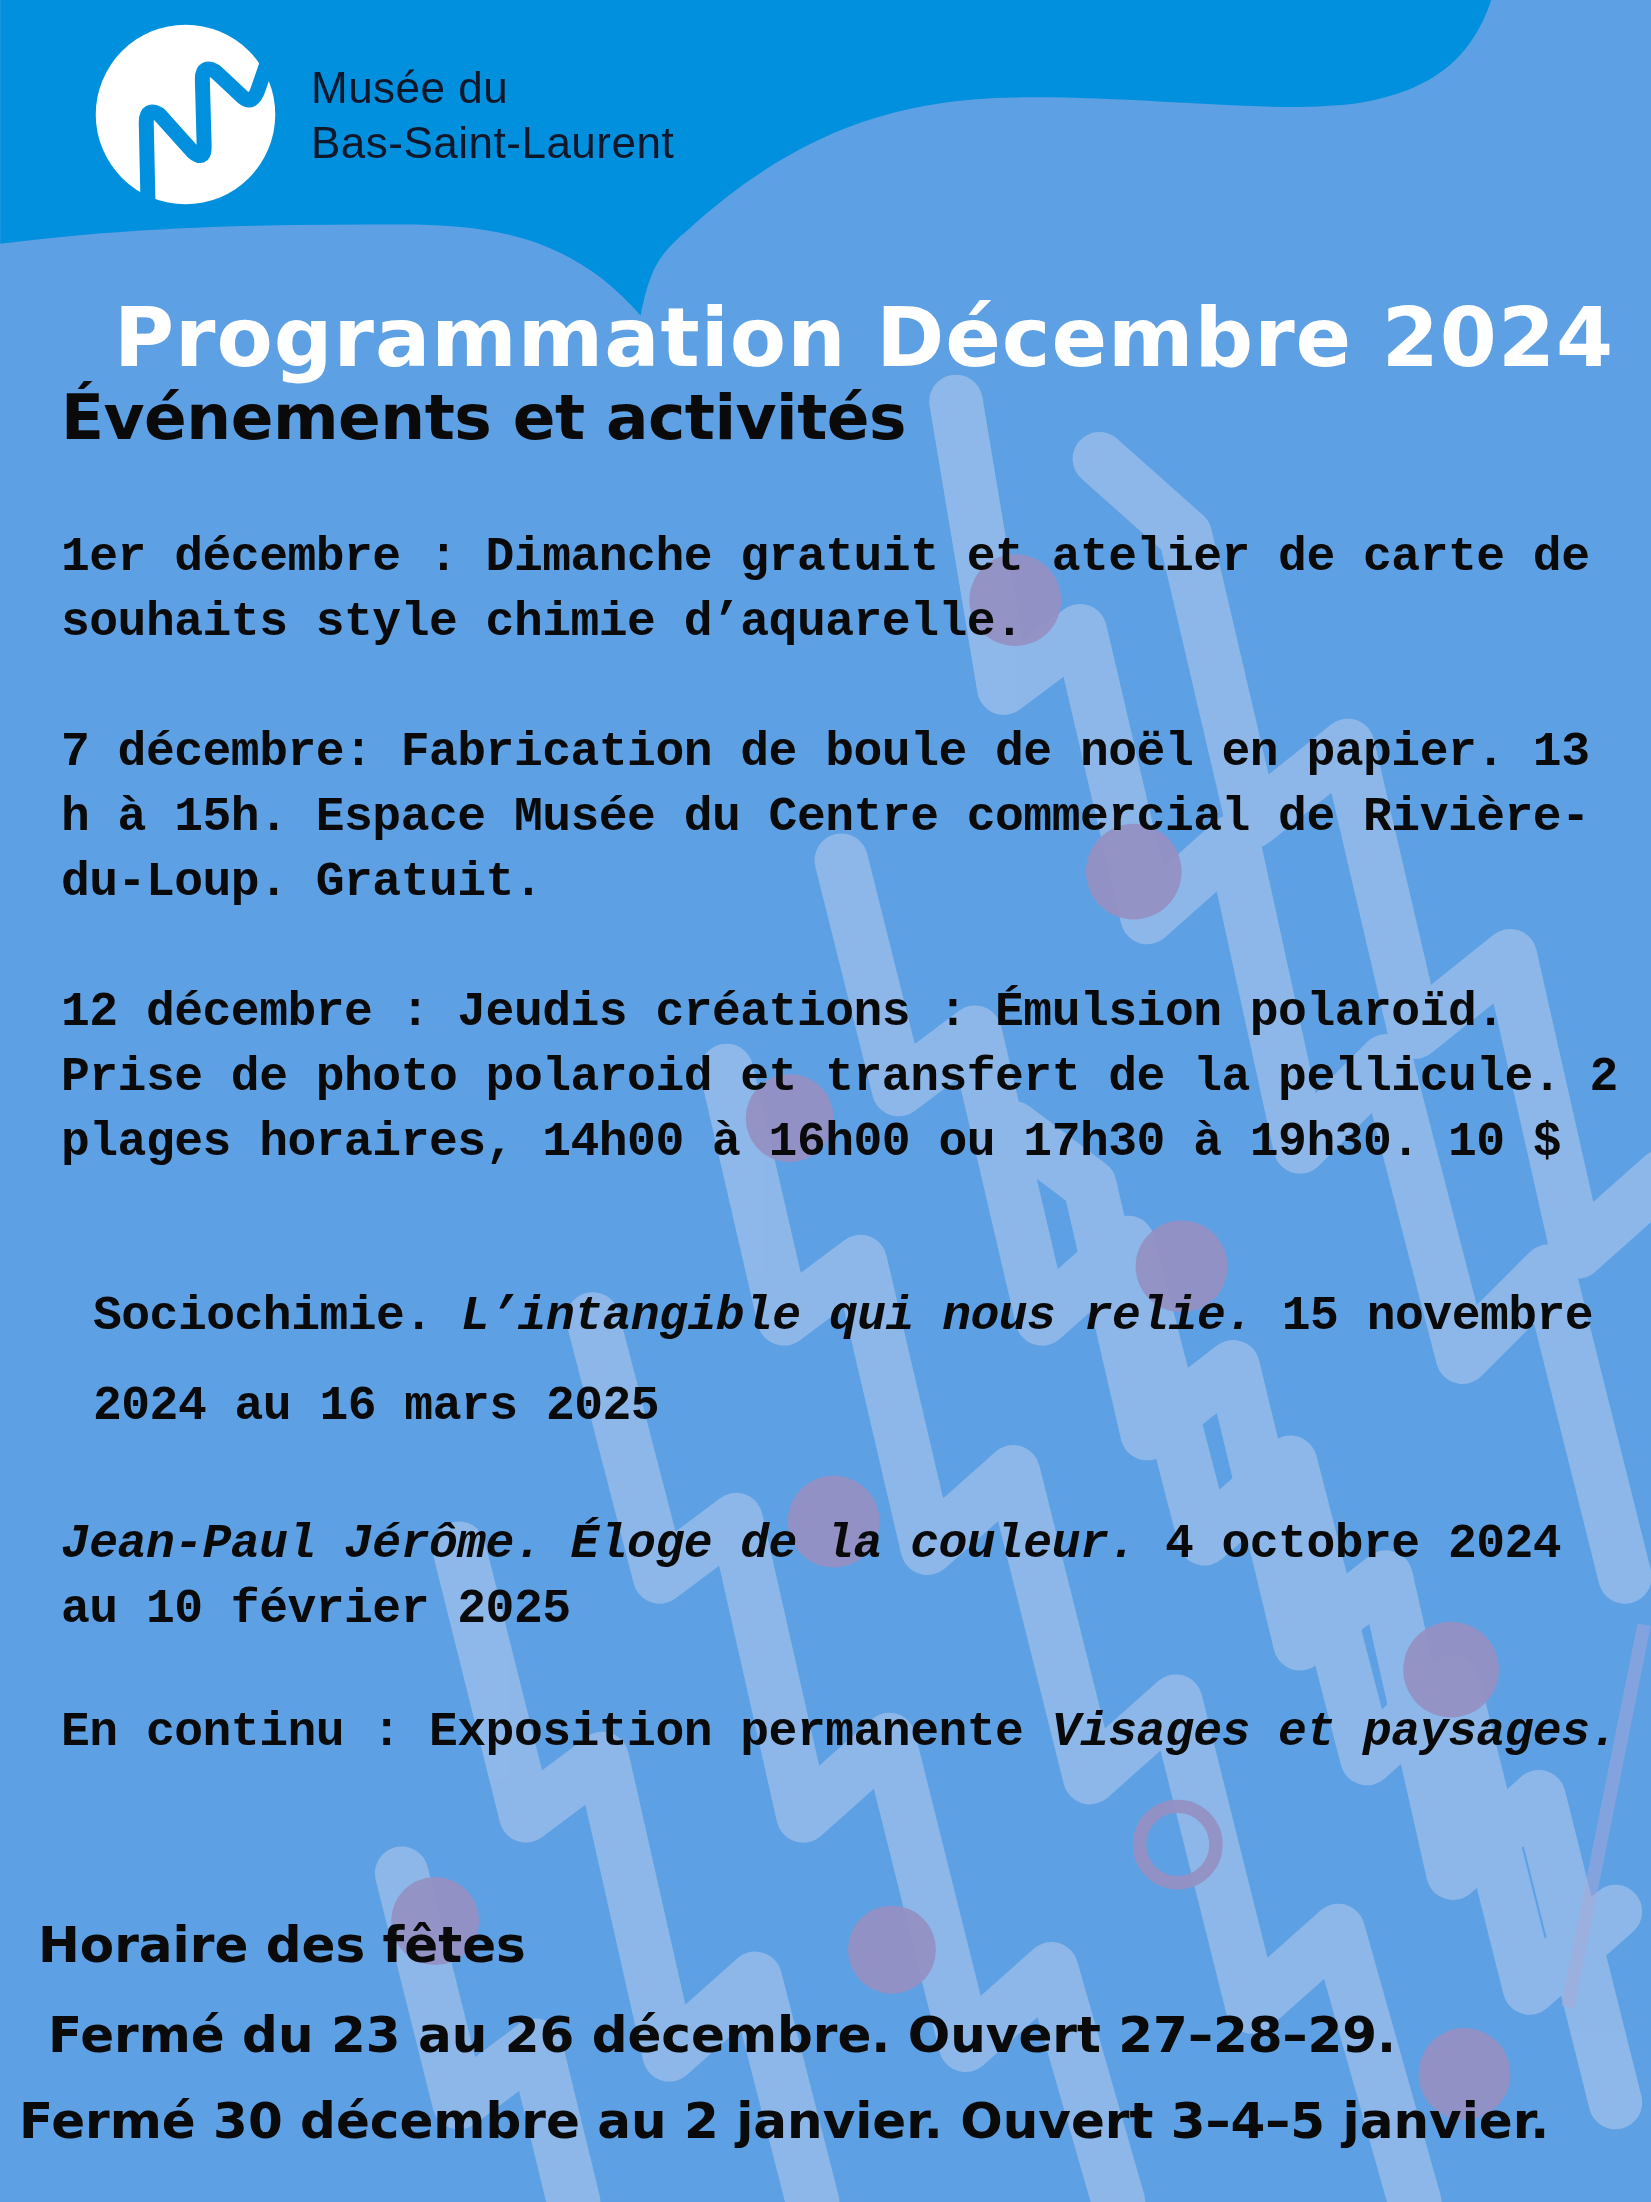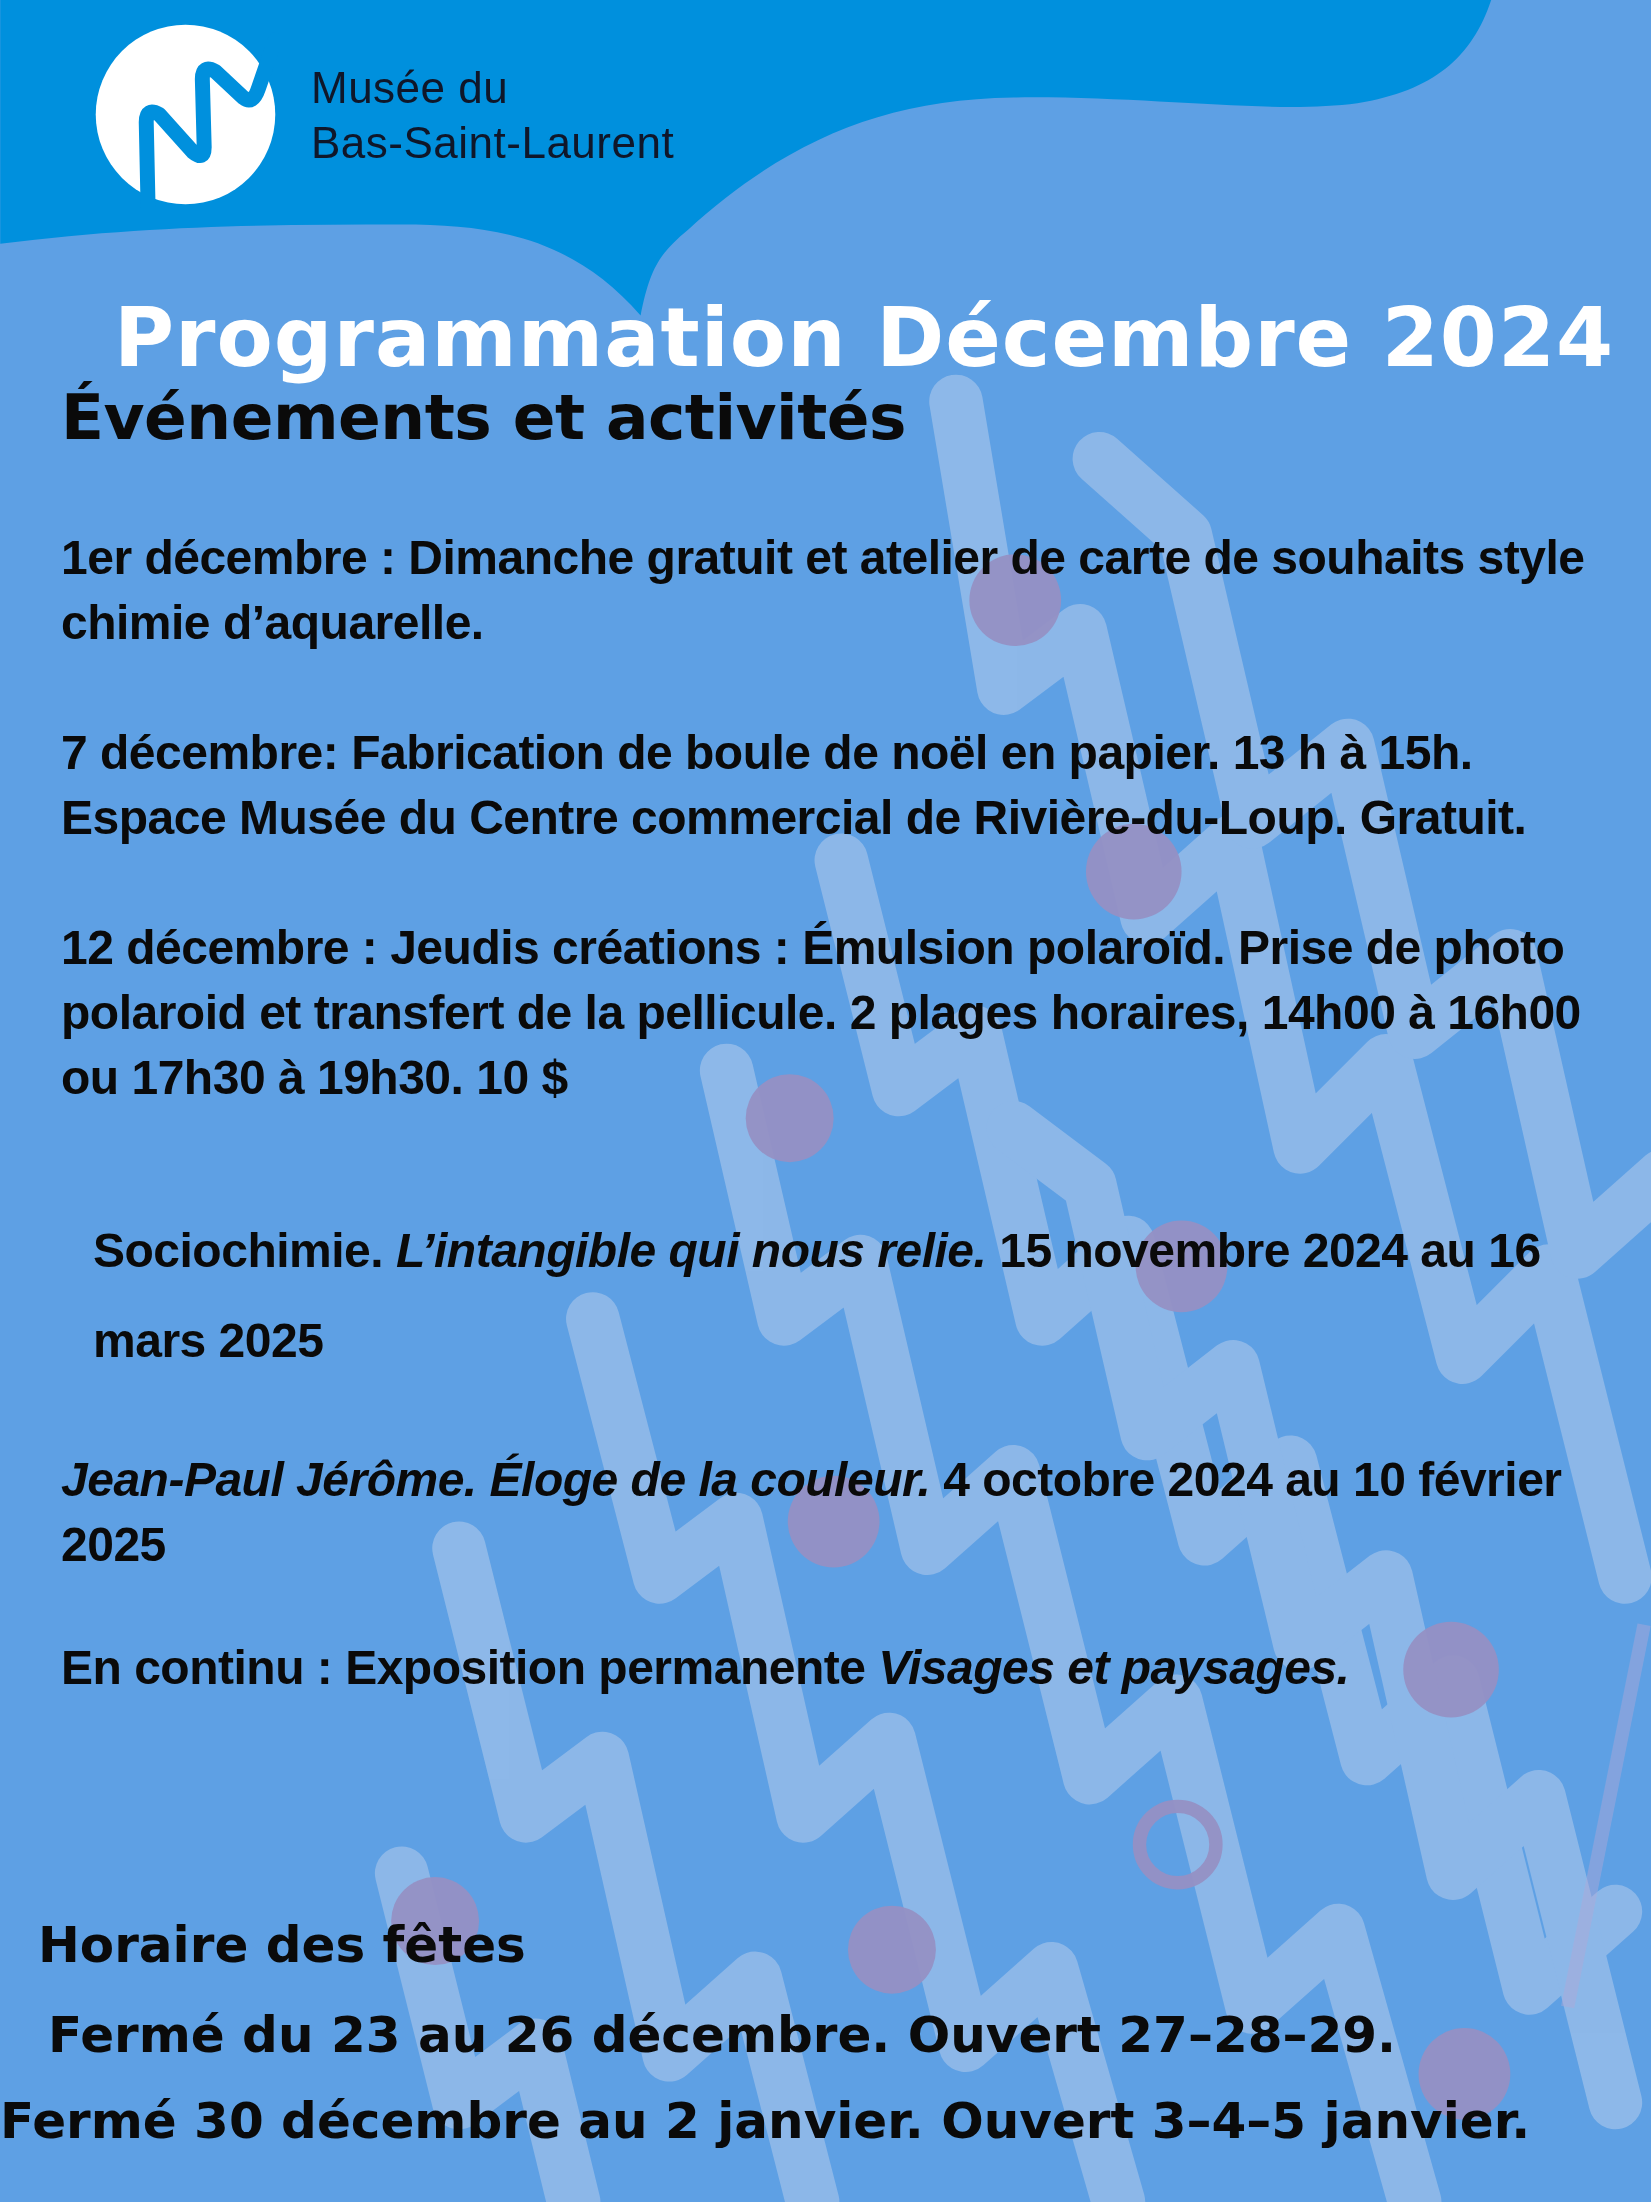--- a/index.html
+++ b/index.html
@@ -22,41 +22,41 @@
     white-space: nowrap;
   }
   .content {
     position: absolute; left: 61px; top: 380px; width: 1577px; color: #0a0a0a;
   }
   .section-heading {
     font-family: "DejaVu Sans", sans-serif; font-weight: bold; font-size: 63px;
     line-height: 76px; margin: 0; letter-spacing: -0.5px;
   }
   .para {
-    font-family: Liberation Sans, sans-serif; font-weight: bold; font-size: 48px;
+    font-family: Liberation Mono, monospace; font-weight: bold; font-size: 48px;
     line-height: 65px; margin: 0; letter-spacing: -0.5px;
   }
   .para em { font-style: italic; }
   .gap-events-head { height: 69px; }
   .gap-para { height: 65px; }
   .gap-expo-head { height: 88px; }
   .expo-line-tall { line-height: 90px; margin-left: 32px; }
   .schedule {
     position: absolute; left: 0; right: 0; top: 1912px; color: #0a0a0a; 
   }
   .schedule-title {
     font-family: "DejaVu Sans", sans-serif; font-weight: bold; font-size: 50px;
     line-height: 67px; margin: 0; padding-left: 38px;
   }
   .schedule-line {
     font-family: "DejaVu Sans", sans-serif; font-weight: bold; font-size: 50px;
     line-height: 67px; margin: 0; white-space: nowrap;
   }
   .schedule-line.l1 { margin-top: 23px; padding-left: 48px; }
-  .schedule-line.l2 { margin-top: 19px; }
+  .schedule-line.l2 { margin-top: 19px; padding-left: 19px; }
 </style>
 </head>
 <body>
 
 <svg class="bg-layer" viewBox="0 0 1728 2304" xmlns="http://www.w3.org/2000/svg">
 
   <path d="M0,0 L1560,0 C1540,60 1500,95 1420,108 C1330,120 1200,100 1060,102 C920,104 820,150 720,240 C690,265 680,280 670,330 C600,250 520,235 420,235 C290,235 160,235 0,255 Z" fill="#0090dd"></path>
 
   <g fill="none" stroke="#8fb9e9" stroke-width="56" stroke-linecap="round" stroke-linejoin="round" opacity="0.95">
     <path d="M1000,420 L1050,720 L1130,660 L1200,960 L1290,880 L1360,1200 L1450,1110 L1530,1420 L1620,1330 L1700,1650"></path>

